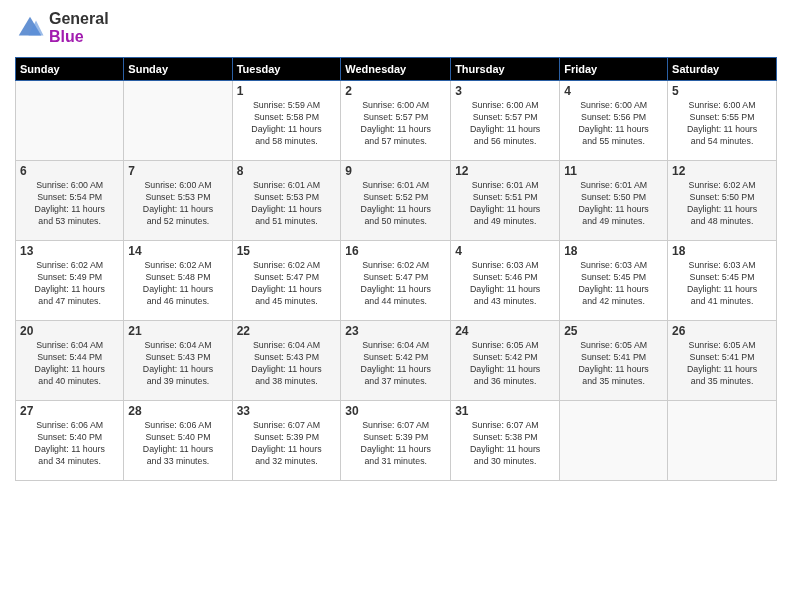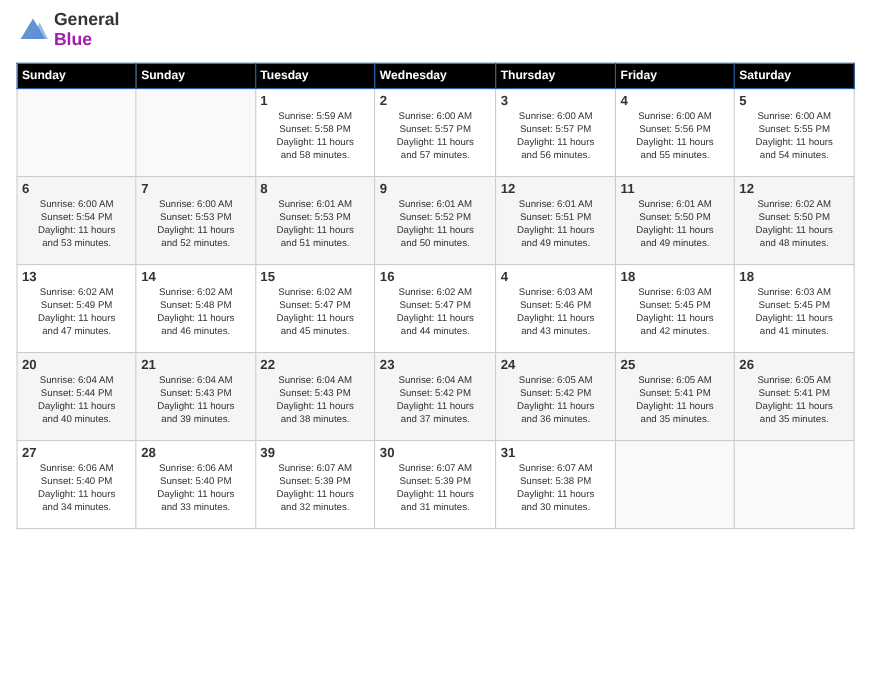--- a/index.html
+++ b/index.html
@@ -330,21 +330,21 @@
 and 34 minutes.</div>
           </td>
           <td>
             <div class="day-number">28</div>
             <div class="day-info" style="white-space: pre-line;">Sunrise: 6:06 AM
 Sunset: 5:40 PM
 Daylight: 11 hours
 and 33 minutes.</div>
           </td>
           <td>
-            <div class="day-number">39</div>
+            <div class="day-number">33</div>
             <div class="day-info" style="white-space: pre-line;">Sunrise: 6:07 AM
 Sunset: 5:39 PM
 Daylight: 11 hours
 and 32 minutes.</div>
           </td>
           <td>
             <div class="day-number">30</div>
             <div class="day-info" style="white-space: pre-line;">Sunrise: 6:07 AM
 Sunset: 5:39 PM
 Daylight: 11 hours

